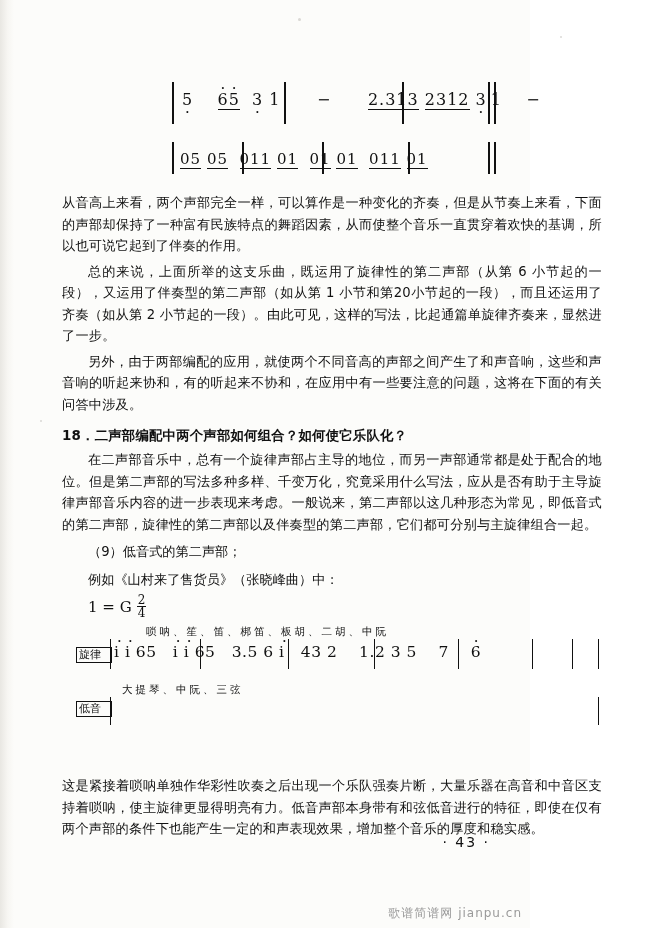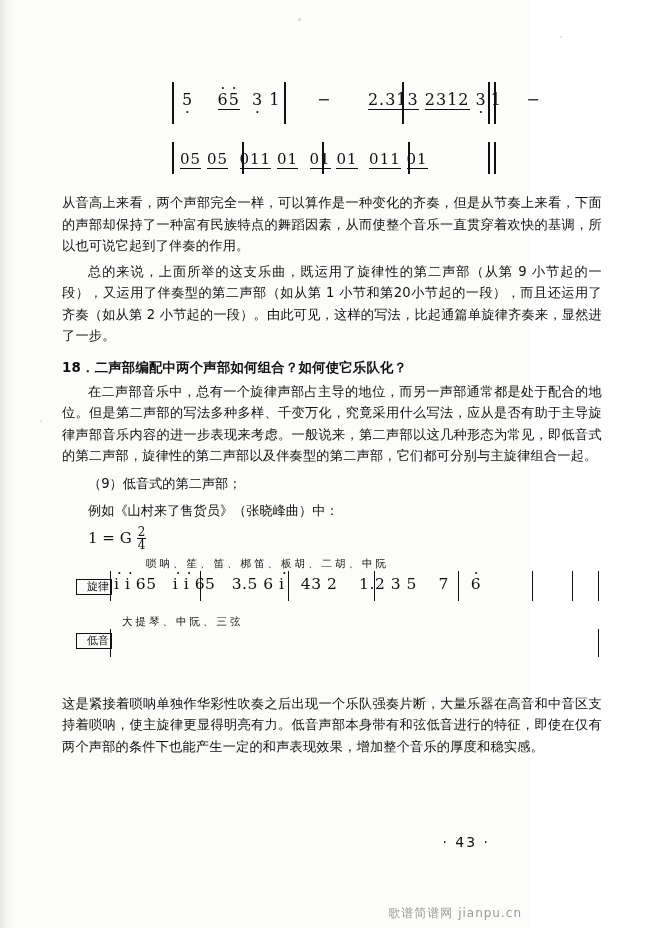--- a/index.html
+++ b/index.html
@@ -148,21 +148,21 @@
     letter-spacing: 3px;
     color: #111;
     text-align: right;
   }
   .label-v {
     position: absolute;
     left: 14px;
     width: 30px;
     font-size: 11px;
     line-height: 12px;
-    text-align: right;
+    text-align: left;
     border: 1px solid #111;
     padding: 1px 2px;
   }
   .staff-row {
     position: absolute;
     left: 50px;
     right: 0;
     font-family: "DejaVu Serif", serif;
     font-size: 15.5px;
     white-space: nowrap;
@@ -228,21 +228,22 @@
         <div class="barline" style="left:236px; height:32px;"></div>
         <div class="barline" style="left:316px; height:32px;"></div>
         <div class="barline" style="left:322px; height:32px;"></div>
         <div class="notes" style="left:8px; font-size:15px;">
           <span class="uu">05</span> <span class="uu">05</span>&nbsp;&nbsp;<span class="uu">011</span> <span class="uu">01</span>&nbsp;&nbsp;<span class="uu">01</span> <span class="uu">01</span>&nbsp;&nbsp;<span class="uu">011</span> <span class="uu">01</span>
         </div>
       </div>
     </div>
 
     <p class="para">从音高上来看，两个声部完全一样，可以算作是一种变化的齐奏，但是从节奏上来看，下面的声部却保持了一种富有民族特点的舞蹈因素，从而使整个音乐一直贯穿着欢快的基调，所以也可说它起到了伴奏的作用。</p>
-    <p class="para indent">总的来说，上面所举的这支乐曲，既运用了旋律性的第二声部（从第 9 小节起的一段），又运用了伴奏型的第二声部（如从第 1 小节和第20小节起的一段），而且还运用了齐奏（如从第 2 小节起的一段）。由此可见，这样的写法，比起通篇单旋律齐奏来，显然进了一步。</p>
+    <p class="para indent">总的来说，上面所举的这支乐曲，既运用了旋律性的第二声部（从第 6 小节起的一段），又运用了伴奏型的第二声部（如从第 1 小节和第20小节起的一段），而且还运用了齐奏（如从第 2 小节起的一段）。由此可见，这样的写法，比起通篇单旋律齐奏来，显然进了一步。</p>
+    <p class="para indent">另外，由于两部编配的应用，就使两个不同音高的声部之间产生了和声音响，这些和声音响的听起来协和，有的听起来不协和，在应用中有一些要注意的问题，这将在下面的有关问答中涉及。</p>
 
     <h3 class="section">18．二声部编配中两个声部如何组合？如何使它乐队化？</h3>
 
     <p class="para indent">在二声部音乐中，总有一个旋律声部占主导的地位，而另一声部通常都是处于配合的地位。但是第二声部的写法多种多样、千变万化，究竟采用什么写法，应从是否有助于主导旋律声部音乐内容的进一步表现来考虑。一般说来，第二声部以这几种形态为常见，即低音式的第二声部，旋律性的第二声部以及伴奏型的第二声部，它们都可分别与主旋律组合一起。</p>
 
     <p class="sub">（9）低音式的第二声部；</p>
     <p class="sub">例如《山村来了售货员》（张晓峰曲）中：</p>
 
     <div class="keysig">
       <span>1 = G</span>
@@ -274,21 +275,21 @@
       <div class="vline" style="left:312px; top:14px; height:30px;"></div>
       <div class="vline" style="left:396px; top:14px; height:30px;"></div>
       <div class="vline" style="left:470px; top:14px; height:30px;"></div>
       <div class="vline" style="left:510px; top:14px; height:30px;"></div>
       <div class="vline" style="left:536px; top:14px; height:30px;"></div>
 
       <div class="vline" style="left:48px; top:72px; height:28px;"></div>
       <div class="vline" style="left:536px; top:72px; height:28px;"></div>
     </div>
 
-    <p class="para" style="margin-top:16px;">这是紧接着唢呐单独作华彩性吹奏之后出现一个乐队强奏片断，大量乐器在高音和中音区支持着唢呐，使主旋律更显得明亮有力。低音声部本身带有和弦低音进行的特征，即使在仅有两个声部的条件下也能产生一定的和声表现效果，增加整个音乐的厚度和稳实感。</p>
+    <p class="para" style="margin-top:30px;">这是紧接着唢呐单独作华彩性吹奏之后出现一个乐队强奏片断，大量乐器在高音和中音区支持着唢呐，使主旋律更显得明亮有力。低音声部本身带有和弦低音进行的特征，即使在仅有两个声部的条件下也能产生一定的和声表现效果，增加整个音乐的厚度和稳实感。</p>
   </div>
 
   <div class="page-num">· 43 ·</div>
 
   <div class="watermark">
     <span>歌谱简谱网 jianpu.cn</span>
   </div>
 </div>
 
 </body></html>

